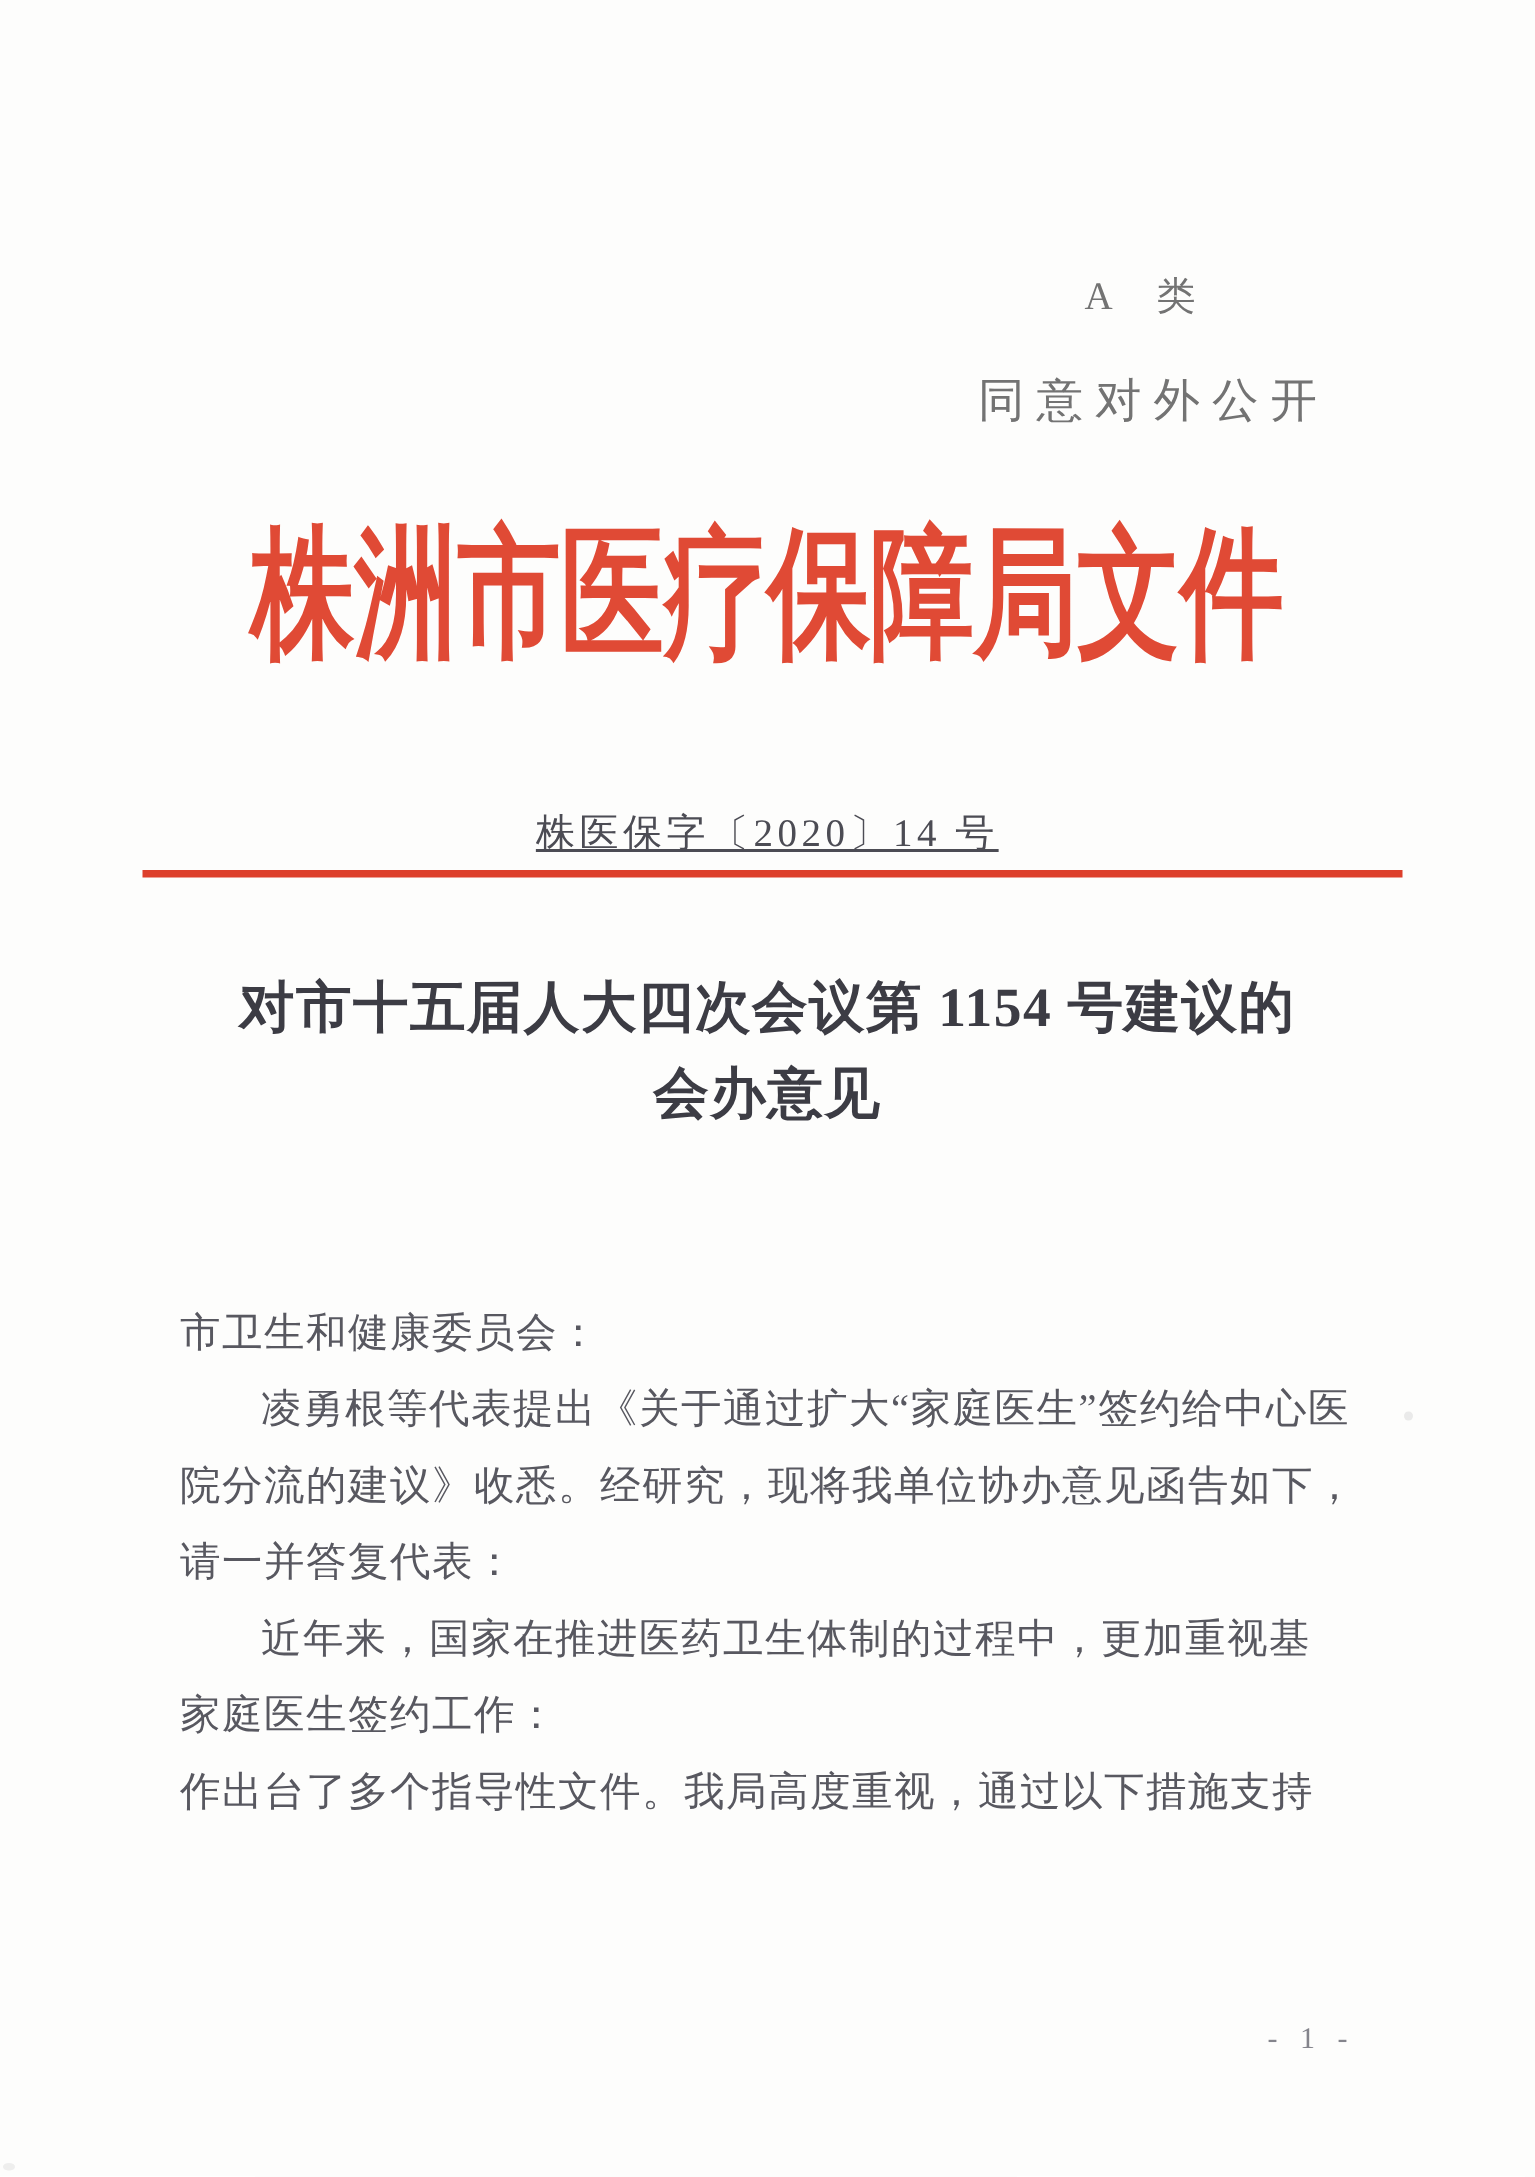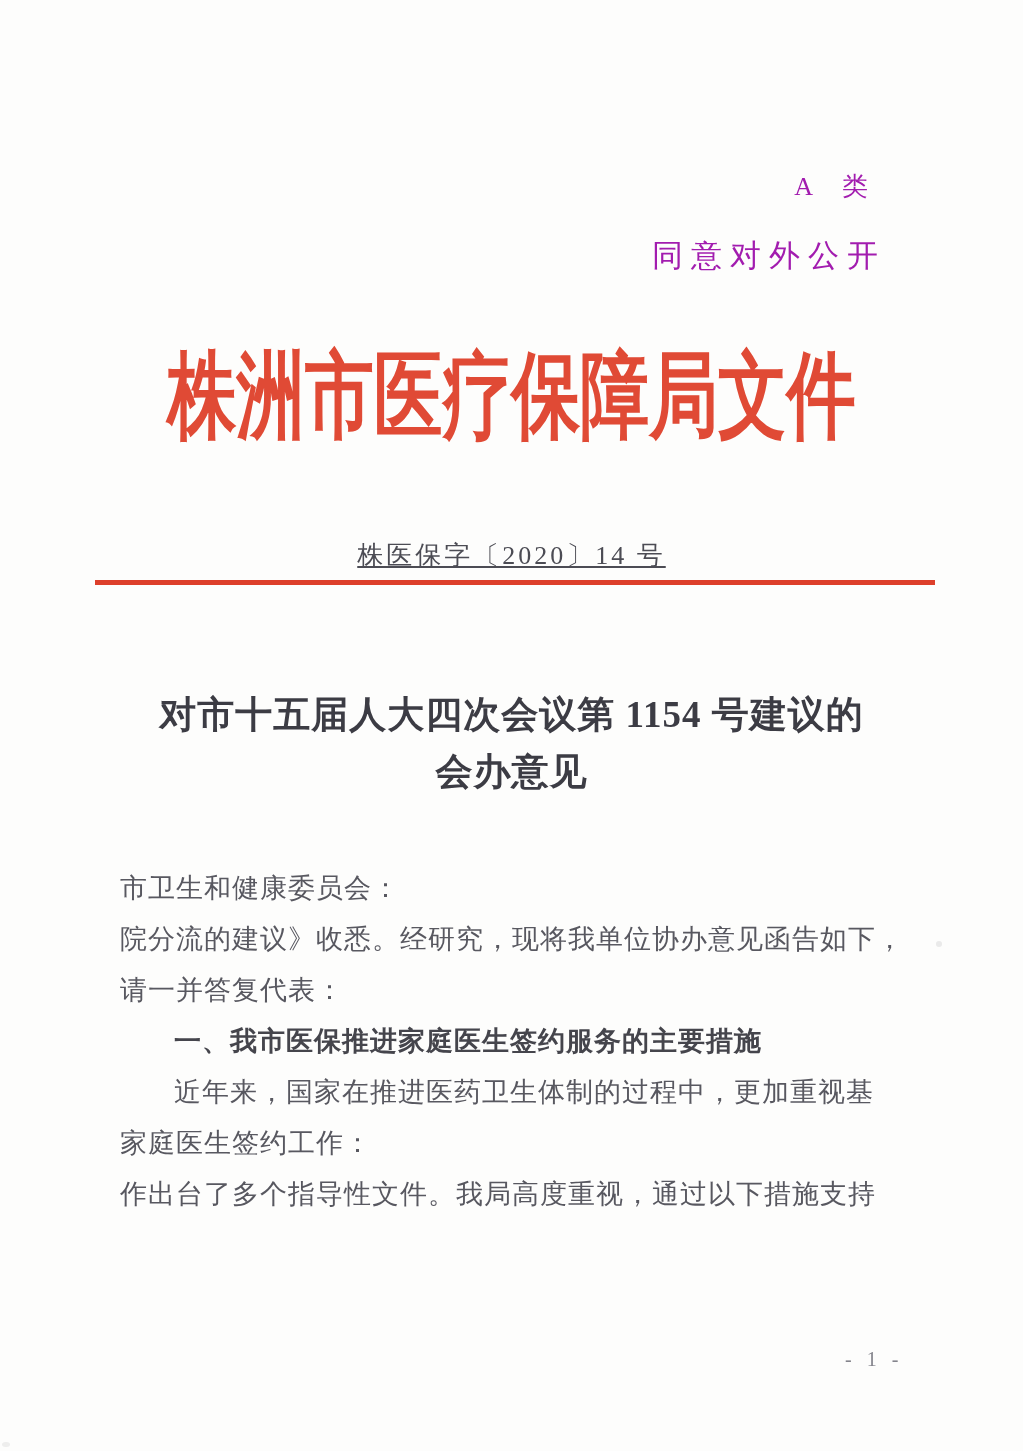--- a/index.html
+++ b/index.html
@@ -12,25 +12,25 @@
     position: relative;
     width: 1023px;
     height: 1451px;
     background: #fdfdfc;
     overflow: hidden;
     font-family: "Liberation Serif", serif;
   }
   
   .classification {
     position: absolute;
-    top: 169px;
+    top: 180px;
     left: 652px;
     width: 228px;
-    text-align: right;
-    color: #a21caf;
+    text-align: center;
+    color: #737373;
   }
   .class-line {
     font-size: 26px;
     letter-spacing: 12px;
     white-space: nowrap;
   }
   .public-line {
     font-size: 31px;
     letter-spacing: 8px;
     margin-top: 31px;
@@ -67,21 +67,21 @@
   .red-rule {
     position: absolute;
     top: 580px;
     left: 95px;
     width: 840px;
     height: 5px;
   }
   
   .doc-title {
     position: absolute;
-    top: 686px;
+    top: 644px;
     left: 0;
     width: 100%;
     margin: 0;
     text-align: center;
     font-size: 37px;
     font-weight: bold;
     color: #3c3c44;
     line-height: 57px;
     letter-spacing: 1px;
     font-family: "Liberation Serif", serif;
@@ -143,23 +143,23 @@
 
   <div class="red-rule" style="background: rgb(221, 63, 43);"></div>
 
   <h1 class="doc-title">
     <span class="title-line">对市十五届人大四次会议第 1154 号建议的</span>
     <span class="title-line">会办意见</span>
   </h1>
 
   <div class="body-text">
     <p class="">市卫生和健康委员会：</p>
+    <p class="indent">凌勇根等代表提出《关于通过扩大“家庭医生”签约给中心医</p>
     <p class="">院分流的建议》收悉。经研究，现将我单位协办意见函告如下，</p>
     <p class="">请一并答复代表：</p>
-    <p class="heading">一、我市医保推进家庭医生签约服务的主要措施</p>
     <p class="indent">近年来，国家在推进医药卫生体制的过程中，更加重视基</p>
     <p class="">家庭医生签约工作：</p>
     <p class="">作出台了多个指导性文件。我局高度重视，通过以下措施支持</p>
   </div>
 
   <div class="page-number">- 1 -</div>
 
   <div class="speck speck-1"></div>
   <div class="speck speck-2"></div>
 

